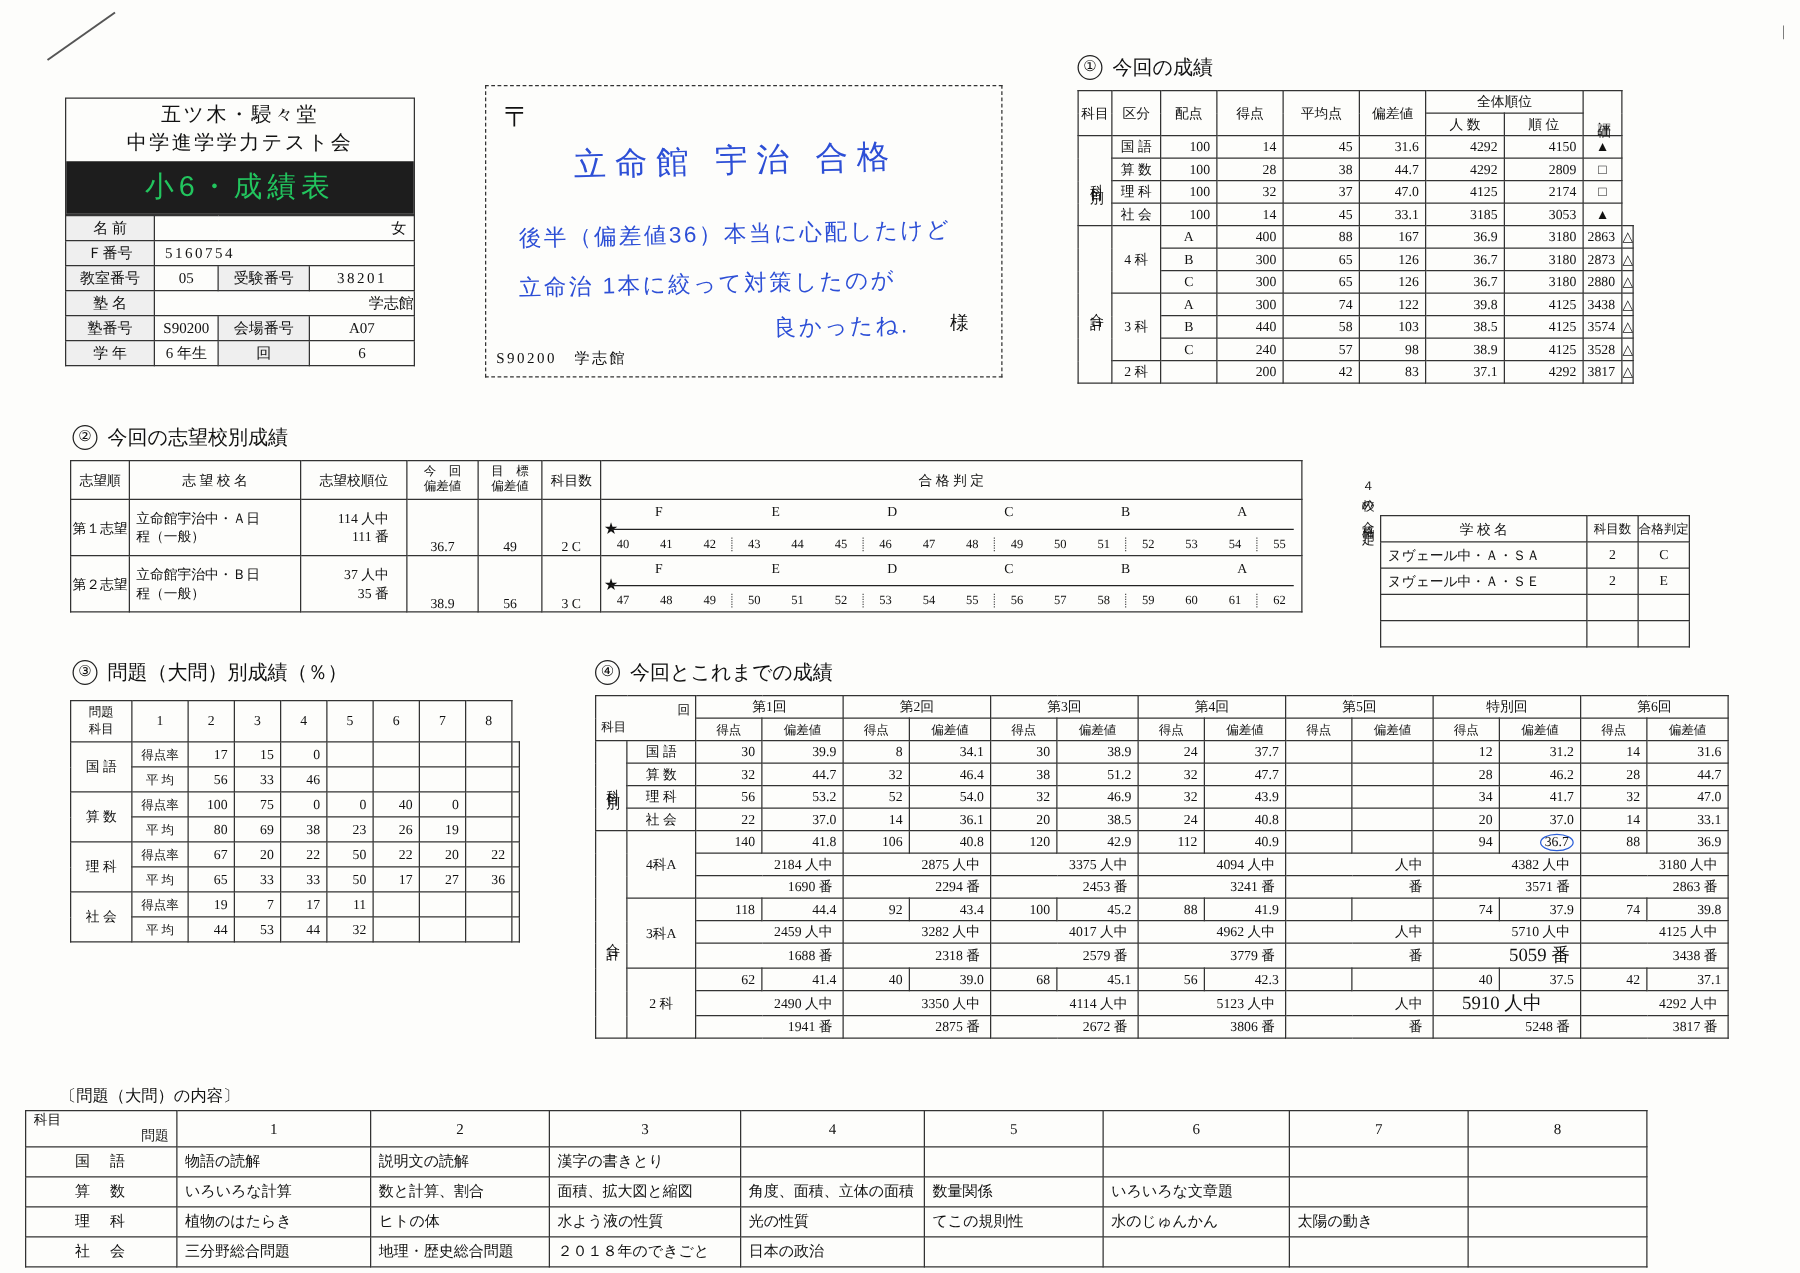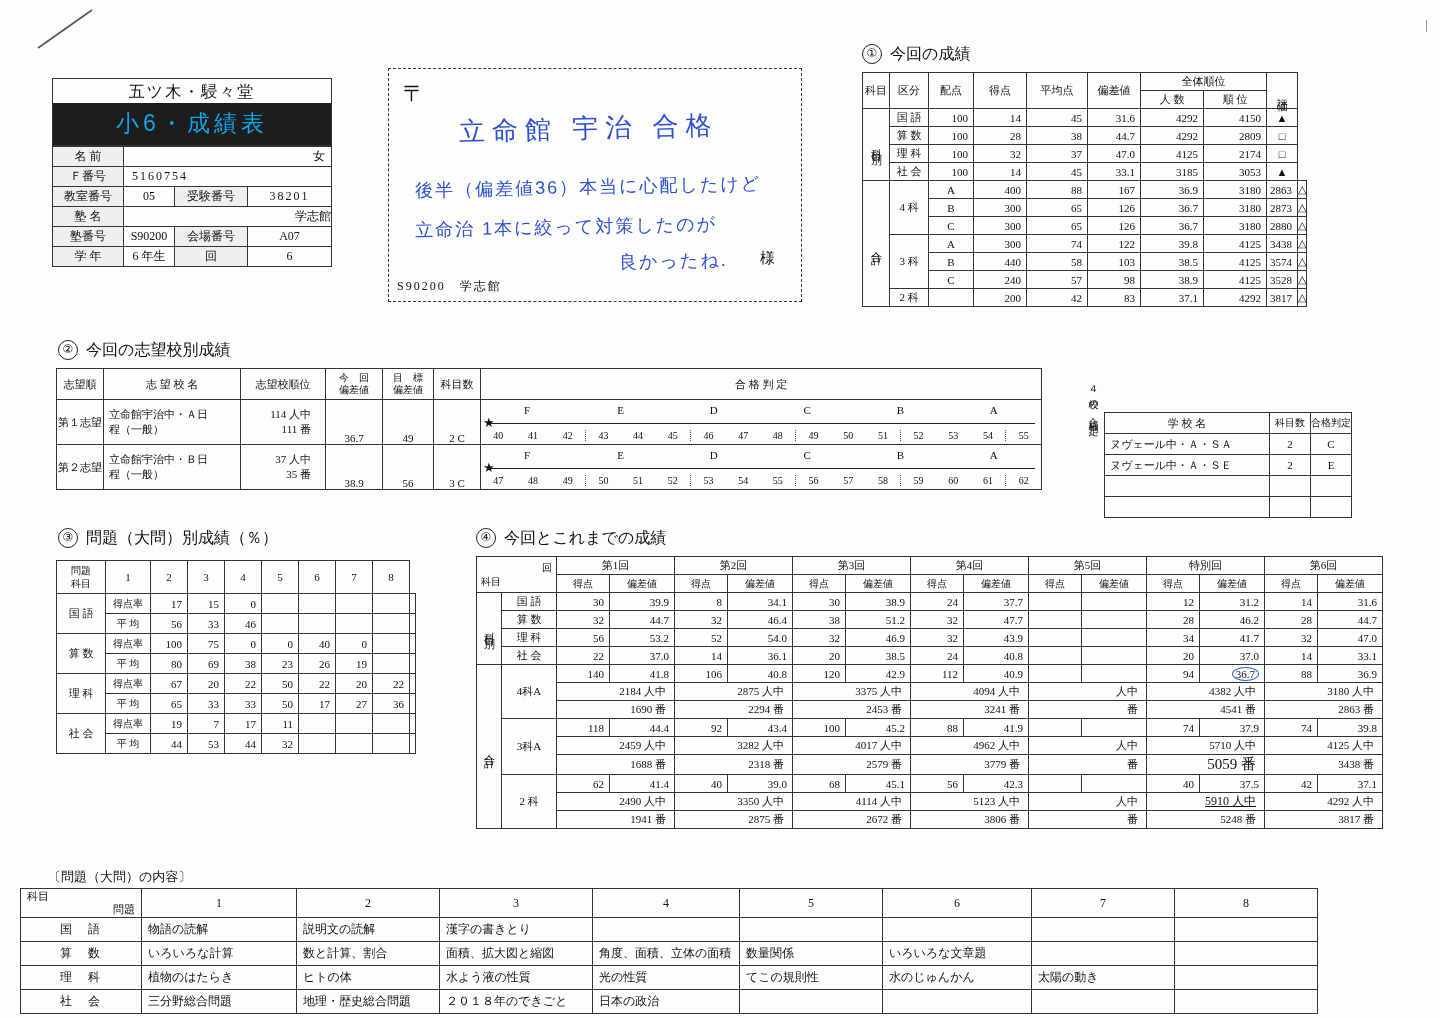--- a/index.html
+++ b/index.html
@@ -16,21 +16,21 @@
   table{border-collapse:collapse;}
   td,th{border:1px solid #333;font-weight:normal;text-align:center;padding:0;}
 
   
   #header-card{left:52px;top:78px;width:280px;}
   #header-card table{width:100%;}
   #header-card td{height:19px;font-size:12px;}
   .title-box{border:1px solid #333;}
   .title1{font-size:16px;text-align:center;padding:3px 0 0;letter-spacing:2px;}
   .title2{font-size:16px;text-align:center;padding:1px 0 4px;letter-spacing:2px;}
-  .title-black{background:#1d1d1d;color:#0ea5e9;font-size:23px;text-align:center;
+  .title-black{background:#1d1d1d;color:#22c55e;font-size:23px;text-align:center;
     padding:5px 0 6px;letter-spacing:4px;font-family:"Liberation Sans",sans-serif;}
   .lbl{background:#efefef;}
 
   
   #address-box{left:388px;top:68px;width:412px;height:232px;border:1px dashed #333;}
   #postal{position:absolute;left:14px;top:10px;font-size:22px;}
   .hand{color:#2d4fd6;font-family:"Liberation Sans",sans-serif;}
   #hand1{position:absolute;left:70px;top:42px;font-size:26px;letter-spacing:7px;
          transform:rotate(-1.5deg);}
   #hand2{position:absolute;left:26px;top:106px;font-size:18px;letter-spacing:2px;
@@ -92,20 +92,21 @@
 <div class="sheet">
 
   <svg class="abs" id="corner-line" viewBox="0 0 60 42">
     <line x1="2" y1="40" x2="56" y2="2" stroke="#555" stroke-width="1.6"></line>
   </svg>
   <div class="abs" id="tick-right">|</div>
 
   <div class="abs" id="header-card">
     <div class="title-box">
       <div class="title1">五ツ木・駸々堂</div>
+      <div class="title2">中学進学学力テスト会</div>
       <div class="title-black">小6・成績表</div>
     </div>
     <table>
       <tbody>
           <tr>
         <td class="lbl" style="width:70px">名 前</td>
         <td colspan="3" style="text-align:right;padding-right:6px">女</td>
       </tr>
       <tr>
         <td class="lbl">Ｆ番号</td>
@@ -666,21 +667,21 @@
           <td colspan="2" style="text-align: right; padding-right: 8px; font-size: 11px;">人中</td>
           <td colspan="2" style="text-align: right; padding-right: 8px; font-size: 11px;">4382 人中</td>
           <td colspan="2" style="text-align: right; padding-right: 8px; font-size: 11px;">3180 人中</td>
         </tr>
         <tr>
           <td colspan="2" style="text-align: right; padding-right: 8px; font-size: 11px;">1690 番</td>
           <td colspan="2" style="text-align: right; padding-right: 8px; font-size: 11px;">2294 番</td>
           <td colspan="2" style="text-align: right; padding-right: 8px; font-size: 11px;">2453 番</td>
           <td colspan="2" style="text-align: right; padding-right: 8px; font-size: 11px;">3241 番</td>
           <td colspan="2" style="text-align: right; padding-right: 8px; font-size: 11px;">番</td>
-          <td colspan="2" style="text-align: right; padding-right: 8px; font-size: 11px;">4541 番</td>
+          <td colspan="2" style="text-align: right; padding-right: 8px; font-size: 11px;">3571 番</td>
           <td colspan="2" style="text-align: right; padding-right: 8px; font-size: 11px;">2863 番</td>
         </tr>
         <tr>
           <td rowspan="3">3科A</td>
           <td class="num">118</td>
           <td class="num">44.4</td>
           <td class="num">92</td>
           <td class="num">43.4</td>
           <td class="num">100</td>
           <td class="num">45.2</td>
@@ -727,21 +728,21 @@
           <td class="num">37.5</td>
           <td class="num">42</td>
           <td class="num">37.1</td>
         </tr>
         <tr>
           <td colspan="2" style="text-align: right; padding-right: 8px; font-size: 11px;">2490 人中</td>
           <td colspan="2" style="text-align: right; padding-right: 8px; font-size: 11px;">3350 人中</td>
           <td colspan="2" style="text-align: right; padding-right: 8px; font-size: 11px;">4114 人中</td>
           <td colspan="2" style="text-align: right; padding-right: 8px; font-size: 11px;">5123 人中</td>
           <td colspan="2" style="text-align: right; padding-right: 8px; font-size: 11px;">人中</td>
-          <td colspan="2" style="text-align: right; padding-right: 8px; font-size: 12px; text-decoration: underline;">5910 人中</td>
+          <td colspan="2" style="padding-right: 8px; font-size: 15px;">5910 人中</td>
           <td colspan="2" style="text-align: right; padding-right: 8px; font-size: 11px;">4292 人中</td>
         </tr>
         <tr>
           <td colspan="2" style="text-align: right; padding-right: 8px; font-size: 11px;">1941 番</td>
           <td colspan="2" style="text-align: right; padding-right: 8px; font-size: 11px;">2875 番</td>
           <td colspan="2" style="text-align: right; padding-right: 8px; font-size: 11px;">2672 番</td>
           <td colspan="2" style="text-align: right; padding-right: 8px; font-size: 11px;">3806 番</td>
           <td colspan="2" style="text-align: right; padding-right: 8px; font-size: 11px;">番</td>
           <td colspan="2" style="text-align: right; padding-right: 8px; font-size: 11px;">5248 番</td>
           <td colspan="2" style="text-align: right; padding-right: 8px; font-size: 11px;">3817 番</td>

